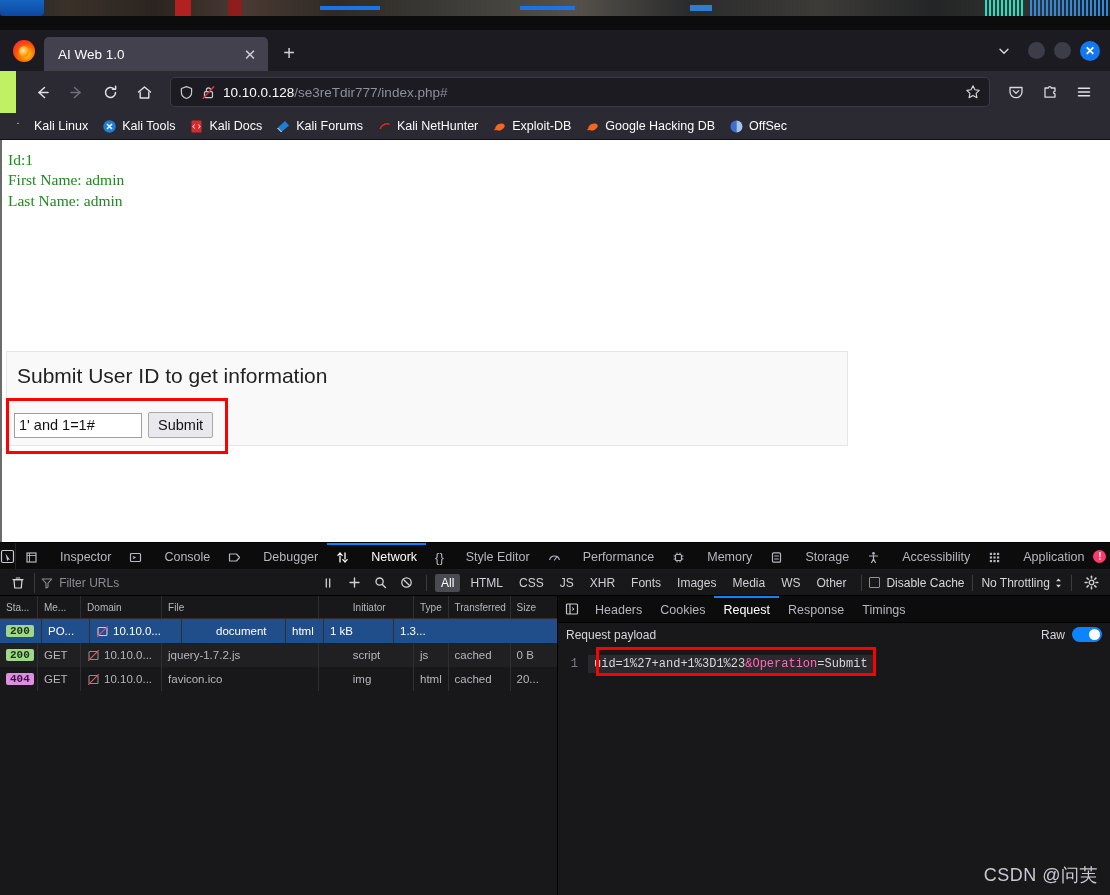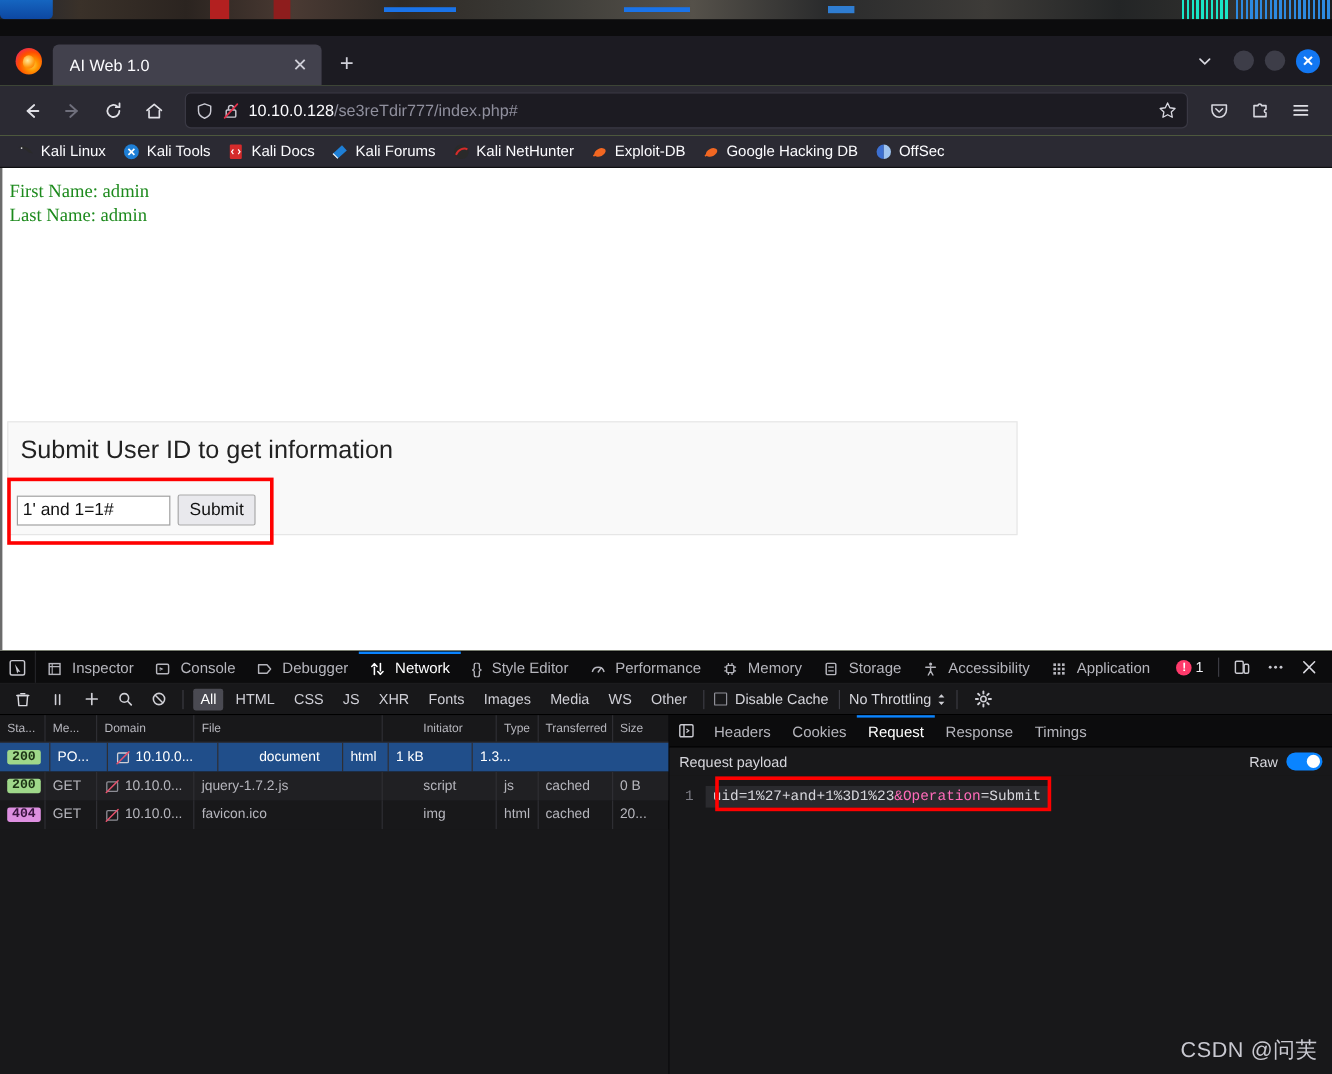--- a/index.html
+++ b/index.html
@@ -58,21 +58,21 @@
     margin-left:auto;display:flex;align-items:center;height:41px;padding-right:10px;gap:4px;
   }
   #tabs-chevron { width:30px;height:30px;display:flex;align-items:center;justify-content:center; }
   .win-circle{width:17px;height:17px;border-radius:50%;background:#3d3d48;margin-left:5px;}
   #win-close{
     width:20px;height:20px;border-radius:50%;background:#1277f2;color:#fff;
     display:flex;align-items:center;justify-content:center;font-size:12px;margin-left:5px;font-weight:700;
   }
   
   #nav-bar {
-    height:42px;background:#2b2a33;display:flex;align-items:center;padding:0 10px;gap:2px;
+    height:42px;background:#2b2a33;display:flex;align-items:center;padding:0 10px;gap:2px;margin-left:16px;
   }
   .nav-btn{
     width:32px;height:32px;display:flex;align-items:center;justify-content:center;
     color:#d8d8e0;border-radius:4px;flex:0 0 auto;
   }
   .nav-btn.disabled{color:#6f6f7c;}
   #urlbar{
     flex:1;height:30px;margin:0 8px;background:#1c1b22;border:1px solid #3a3944;border-radius:5px;
     display:flex;align-items:center;padding:0 8px;gap:7px;min-width:0;
   }
@@ -128,21 +128,21 @@
     border-top:1px solid #000;
   }
   #dt-toolbar{
     height:27px;background:#0c0c0d;display:flex;align-items:stretch;
     border-bottom:1px solid #1b1b1d;
   }
   #picker-btn{
     width:30px;display:flex;align-items:center;justify-content:center;border-right:1px solid #232327;
   }
   .dt-tab{
-    display:flex;align-items:center;gap:8px;padding:0 9px;color:#b6b6bd;font-size:12.5px;
+    display:flex;align-items:center;gap:22px;padding:0 9px;color:#b6b6bd;font-size:12.5px;
     white-space:nowrap;border-top:2px solid transparent;
   }
   .dt-tab.active{color:#fff;border-top:2px solid #0a84ff;}
   #dt-toolbar-right{margin-left:auto;display:flex;align-items:center;gap:2px;padding-right:6px;}
   #err-badge{display:flex;align-items:center;gap:3px;color:#f0f0f4;font-size:12px;padding-right:6px;}
   #err-dot{
     width:13px;height:13px;border-radius:50%;background:#ff3a6b;color:#fff;font-size:10px;
     display:flex;align-items:center;justify-content:center;font-weight:700;
   }
   .dt-ico-btn{width:26px;height:22px;display:flex;align-items:center;justify-content:center;color:#c8c8cf;}
@@ -416,20 +416,21 @@
             <path d="M7.5 1.5 a6 6 0 0 0 0 12 Z" fill="#3c6fd1"></path>
             <path d="M7.5 1.5 a6 6 0 0 1 0 12 Z" fill="#9fc4f0"></path>
           </svg>
       </span>
       <span>OffSec</span>
     </div>
   </div>
 
   <div id="page-viewport">
     <div id="result-block">
+      <div>Id:1</div>
       <div>First Name: admin</div>
       <div>Last Name: admin</div>
     </div>
 
     <div id="form-panel">
       <div id="form-heading">Submit User ID to get information</div>
     </div>
     <div id="form-highlight"></div>
     <div id="form-row">
       <input id="uid-input" type="text" value="1' and 1=1#" style="">
@@ -563,20 +564,26 @@
         </div>
       </div>
     </div>
 
     <div id="dt-filterbar">
       <div id="trash-btn">
         <svg width="14" height="14" viewBox="0 0 14 14">
             <path d="M3 3.6 H11 L10.3 12 H3.7 Z" fill="none" stroke="#d8d8de" stroke-width="1.2" stroke-linejoin="round"></path>
             <path d="M2 3.6 H12 M5.3 2 H8.7" stroke="#d8d8de" stroke-width="1.2" stroke-linecap="round"></path>
           </svg>
+      </div>
+      <div id="filter-urls">
+        <svg width="12" height="12" viewBox="0 0 12 12">
+            <path d="M1.2 2 H10.8 L7 6.2 V10 L5 11 V6.2 Z" fill="none" stroke="#8b8b93" stroke-width="1.1" stroke-linejoin="round"></path>
+          </svg>
+        <span id="filter-urls-text">Filter URLs</span>
       </div>
       <div class="fb-ico">
         <svg width="12" height="12" viewBox="0 0 12 12">
             <g stroke="#d0d0d6" stroke-width="1.3" stroke-linecap="round">
               <path d="M4.3 2 V10"></path>
               <path d="M7.7 2 V10"></path>
             </g>
           </svg>
       </div>
       <div class="fb-ico">

